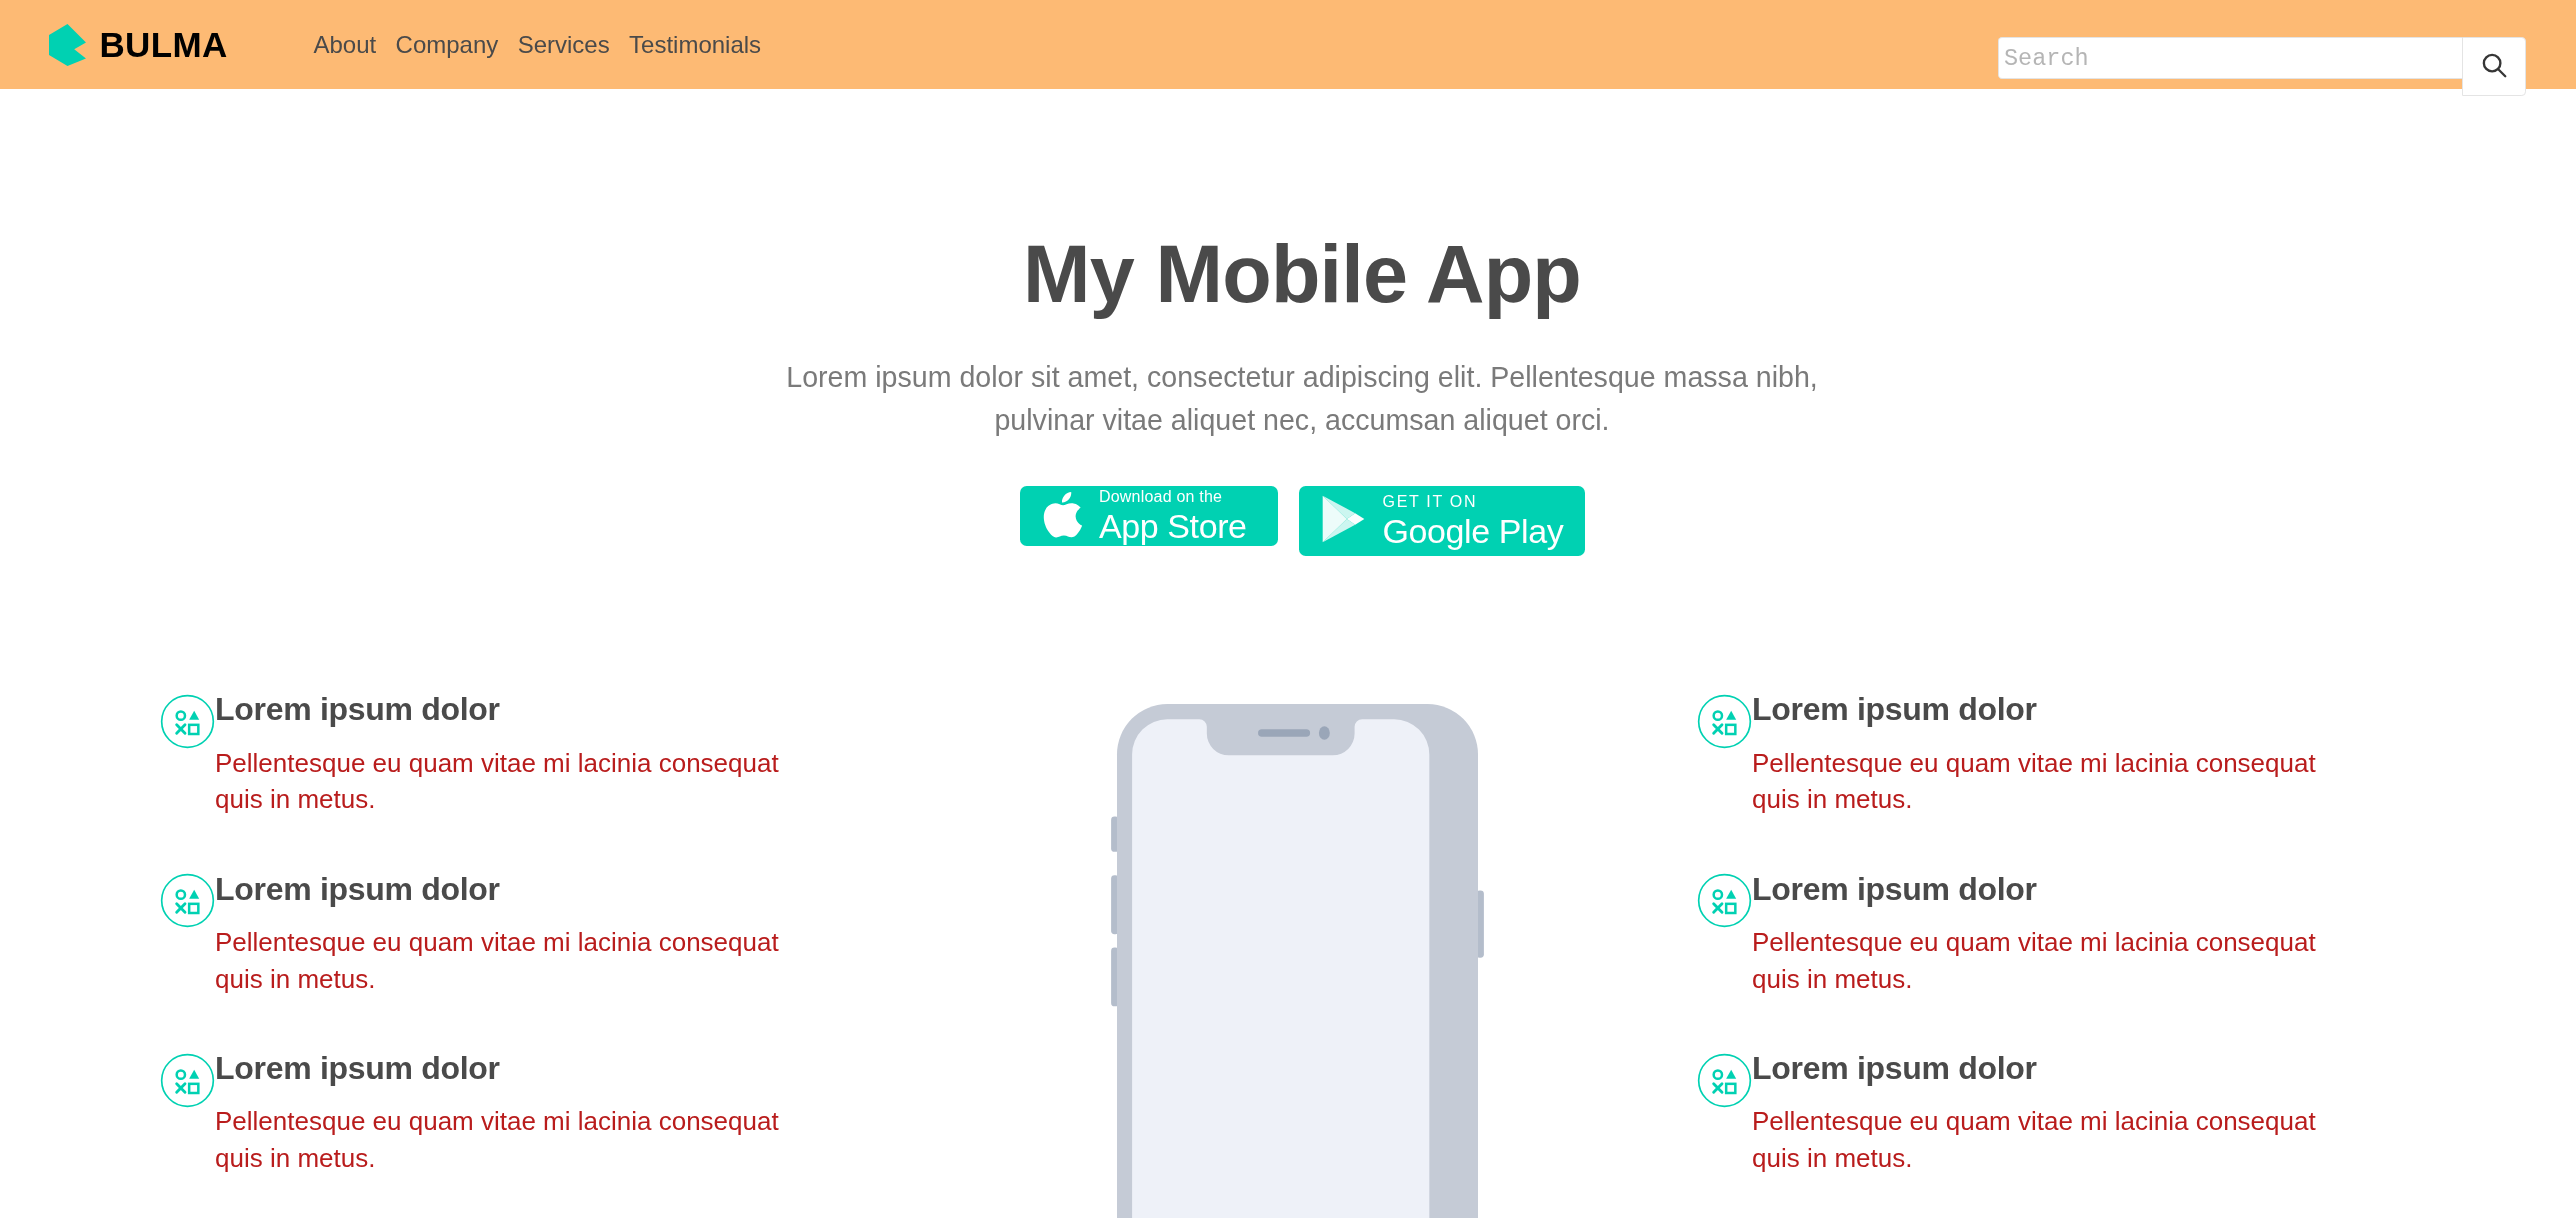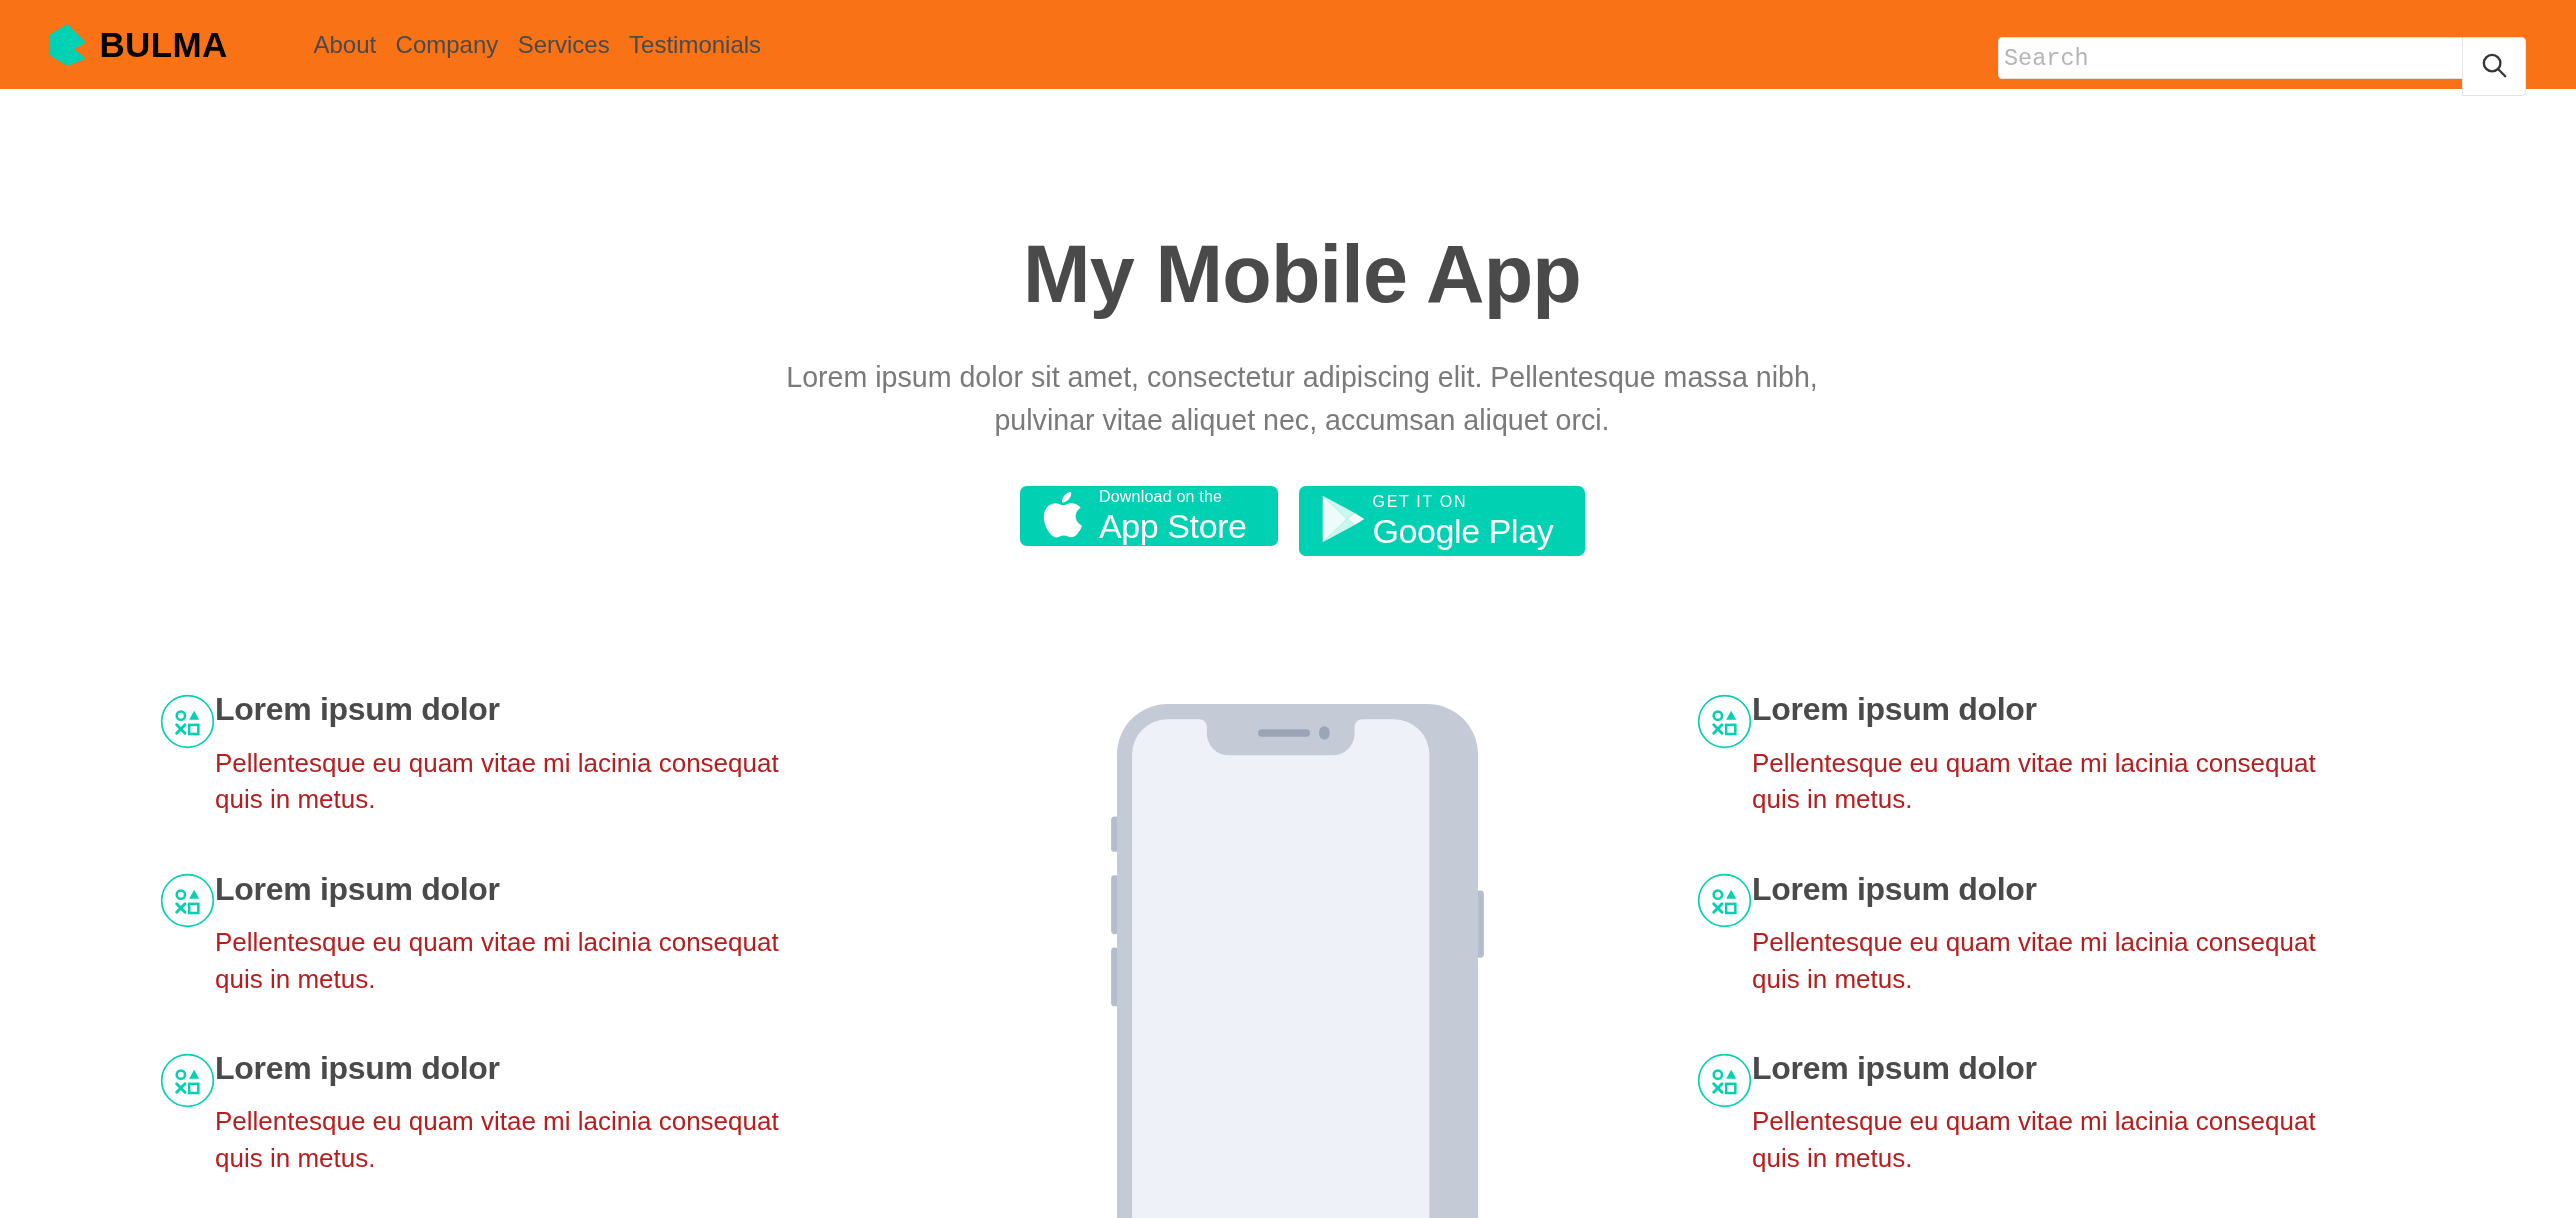--- a/index.html
+++ b/index.html
@@ -12,21 +12,21 @@
     -webkit-font-smoothing: antialiased;
   }
 
   
   .navbar {
     position: absolute;
     top: 0; left: 0;
     width: 2576px;
     height: 89px;
     display: flex;
-    background: #f97316;
+    background: #fdba74;
   }
   .brand {
     display: flex;
     align-items: center;
     gap: 13.4px;
     margin-left: 49px;
     text-decoration: none;
   }
   .brand-logo { width: 37px; height: 42px; display: block; }
   .brand-name {
@@ -118,21 +118,21 @@
   .badge {
     border: none;
     border-radius: 6.7px;
     cursor: pointer;
     display: flex;
     align-items: center;
     padding: 0;
     background: #00d1b2;
   }
   .badge-appstore { width: 258px; height: 60px; padding-left: 23.5px; gap: 17px; }
-  .badge-googleplay { width: 286px; height: 70px; padding-left: 22px; gap: 7px; }
+  .badge-googleplay { width: 286px; height: 70px; padding-left: 22px; gap: 17px; }
   .badge-text { text-align: left; line-height: 1; }
   .badge-small {
     display: block;
     font-size: 16px;
     color: #ffffff;
     letter-spacing: 0.2px;
     margin-bottom: 4.2px;
   }
   .badge-small-wide { letter-spacing: 1.7px; font-size: 16px; }
   .badge-large {

